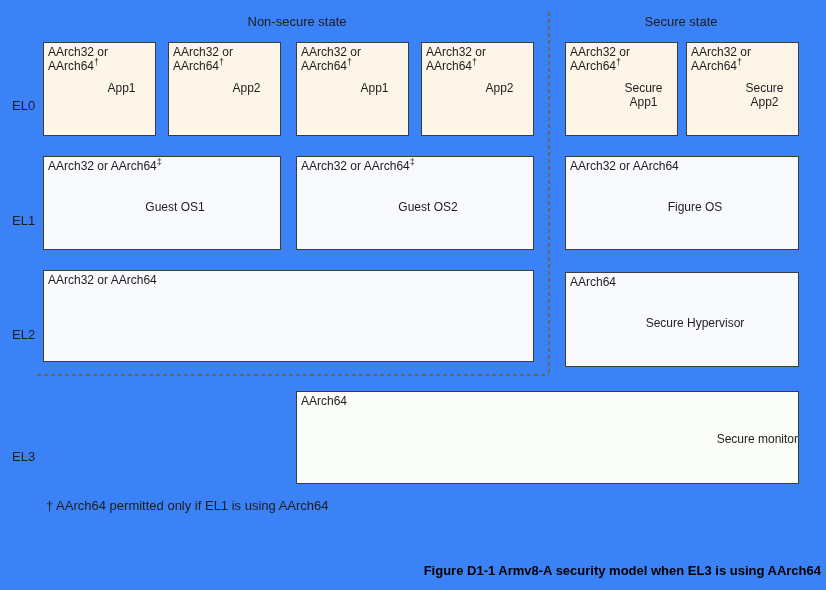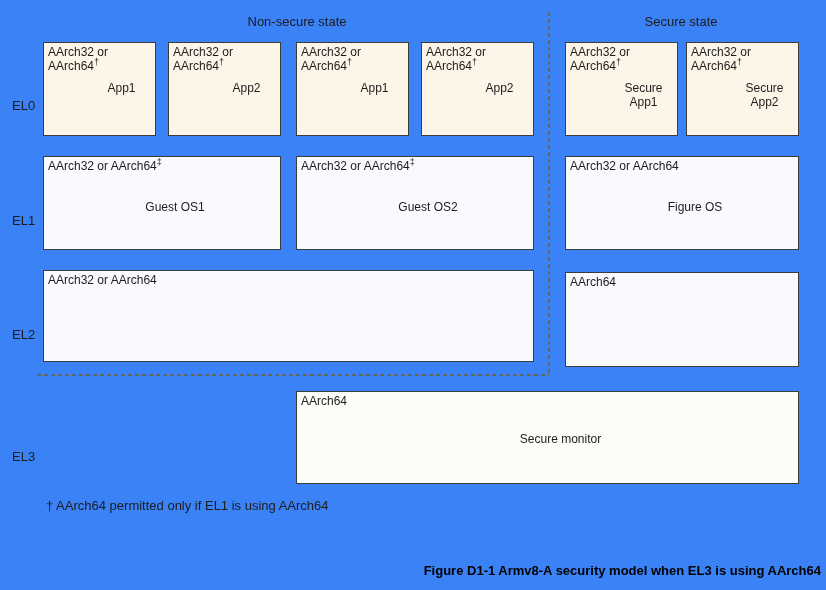--- a/index.html
+++ b/index.html
@@ -80,24 +80,25 @@
   <div class="box fill-mid" style="left:565px; top:156px; width:234px; height:94px;">
     <span class="arch"><span>AArch32 or AArch64</span><sup></sup></span>
     <span class="name n-mid">Figure OS</span>
   </div>
 
   <div class="box fill-mid" style="left:43px; top:270px; width:491px; height:92px;">
     <span class="arch"><span>AArch32 or AArch64</span><sup></sup></span>
   </div>
   <div class="box fill-mid" style="left:565px; top:272px; width:234px; height:95px;">
     <span class="arch"><span>AArch64</span><sup></sup></span>
+    <span class="name n-mid">Secure Hypervisor</span>
   </div>
 
   <div class="box fill-el3" style="left:296px; top:391px; width:503px; height:93px;">
     <span class="arch"><span>AArch64</span><sup></sup></span>
-    <span class="name n-mid" style="top:40px;">Secure monitor</span>
+    <span class="name n-mid" style="top:40px;text-align:right;">Secure monitor</span>
   </div>
 
   <div class="footnote" style="top:498px;">† AArch64 permitted only if EL1 is using AArch64</div>
 
   <div class="caption">Figure D1-1 Armv8-A security model when EL3 is using AArch64</div>
 
 </div>
 
 </body></html>

